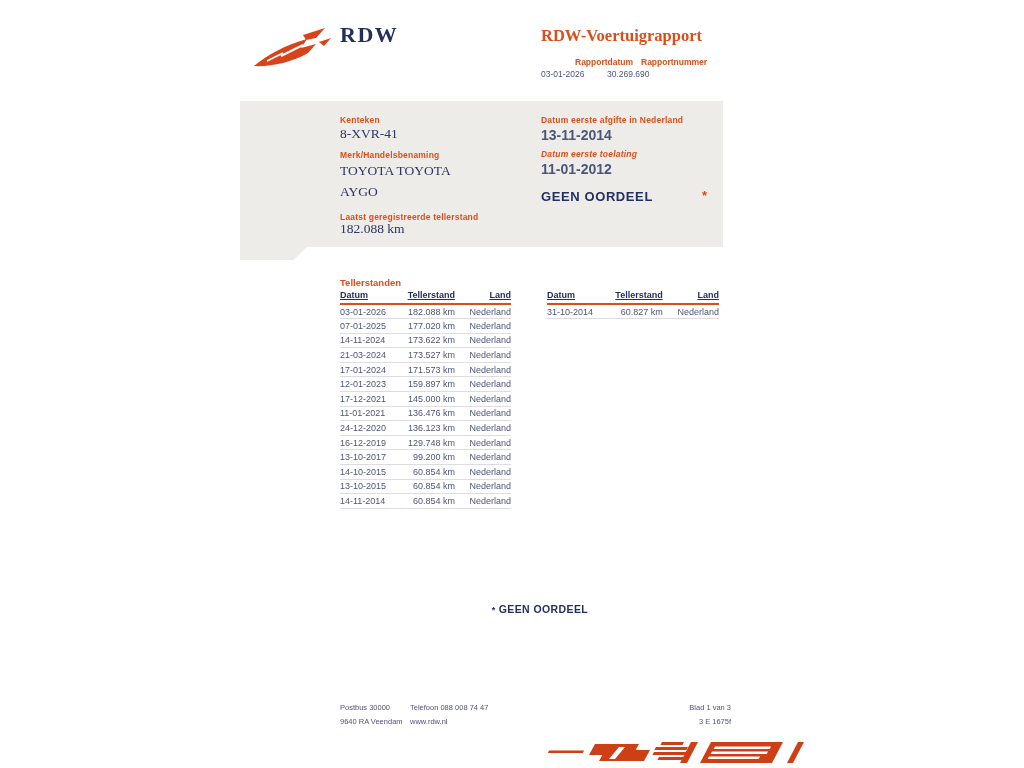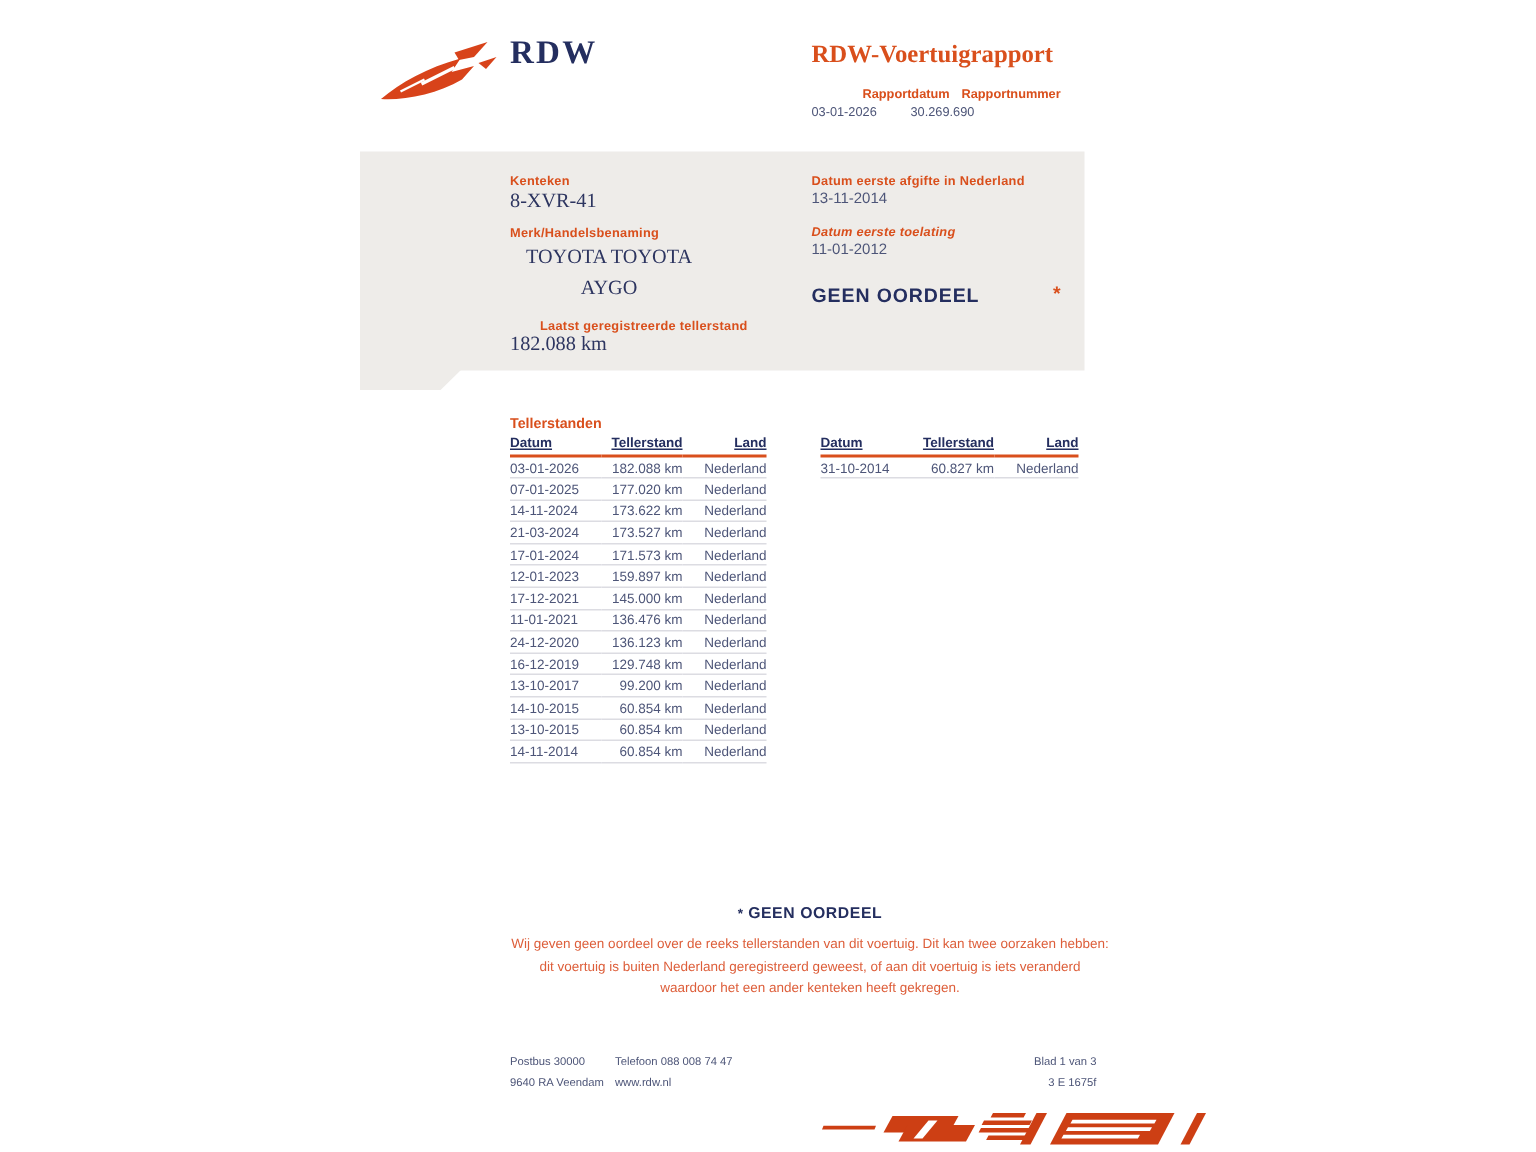--- a/index.html
+++ b/index.html
@@ -21,25 +21,25 @@
   .wordmark{position:absolute;left:340px;top:22px;font-family:"Liberation Serif",serif;font-weight:600;font-size:22px;letter-spacing:1.5px;color:var(--navy);}
   .doc-title{position:absolute;left:541px;top:26px;font-family:"Liberation Serif",serif;font-weight:700;font-size:16.5px;color:var(--orange);}
   .meta-label{position:absolute;top:57px;font-size:8.5px;font-weight:700;color:var(--orange);padding-left:34px;}
   .meta-value{position:absolute;top:69px;font-size:8.5px;color:var(--slate);}
   .ml1,.mv1{left:541px;} .ml2,.mv2{left:607px;}
 
   
   .panel{position:absolute;left:240px;top:101px;width:483px;height:146px;background:var(--panel_bg);}
   .panel-tail{position:absolute;left:240px;top:246px;width:68px;height:14px;background:var(--panel_bg);clip-path:polygon(0 0,100% 0,79% 100%,0 100%);}
   .panel .lbl{position:absolute;font-size:8.5px;font-weight:700;color:var(--orange);letter-spacing:.2px;}
-  .panel .val{position:absolute;font-family:"Liberation Serif",serif;font-size:13.5px;color:#2d3560;text-align:center;}
-  .panel .val.small{font-family:"Liberation Sans",sans-serif;font-size:10px;color:var(--slate);}
+  .panel .val{position:absolute;font-family:"Liberation Serif",serif;font-size:13.5px;color:#2d3560;}
+  .panel .val.small{font-family:"Liberation Sans",sans-serif;font-size:14px;color:var(--slate);font-weight:bold;}
   .lbl-kenteken{left:100px;top:14px;}  .val-kenteken{left:100px;top:25px;}
   .lbl-merk{left:100px;top:49px;}      .val-merk{left:100px;top:59px;width:132px;line-height:21px;}
-  .lbl-teller{left:100px;top:111px;margin-left:20px;}   .val-teller{left:100px;top:120px;}
+  .lbl-teller{left:100px;top:111px;}   .val-teller{left:100px;top:120px;}
   .lbl-afgifte{left:301px;top:14px;}   .val-afgifte{left:301px;top:26px;}
   .lbl-toelating{left:301px;top:48px;font-style:italic;} .val-toelating{left:301px;top:60px;}
   .oordeel{position:absolute;left:301px;top:88px;font-size:13px;font-weight:700;letter-spacing:.6px;color:var(--navy);}
   .oordeel-star{position:absolute;left:462px;top:87px;font-size:13px;font-weight:700;color:var(--orange);}
 
   
   .tables-title{position:absolute;left:340px;top:277px;font-size:9.5px;font-weight:700;color:var(--orange);}
   table{border-collapse:collapse;table-layout:fixed;}
   .table-left{position:absolute;left:340px;top:290px;width:171px;}
   .table-right{position:absolute;left:547px;top:290px;width:172px;}
@@ -193,21 +193,20 @@
         <tr>
           <td class="c-date">31-10-2014</td>
           <td class="c-odo">60.827 km</td>
           <td class="c-land">Nederland</td>
         </tr>
       </tbody>
   </table>
 
   <div class="footnote">
     <div class="footnote-head"><span class="footnote-star">*</span><span>GEEN OORDEEL</span></div>
-    <div class="footnote-text">Wij geven geen oordeel over de reeks tellerstanden van dit voertuig. Dit kan twee oorzaken hebben: dit voertuig is buiten Nederland geregistreerd geweest, of aan dit voertuig is iets veranderd waardoor het een ander kenteken heeft gekregen.</div>
   </div>
 
   <div class="footer-block fb1">
     <div>Postbus 30000</div>
     <div>9640 RA Veendam</div>
   </div>
   <div class="footer-block fb2">
     <div>Telefoon 088 008 74 47</div>
     <div>www.rdw.nl</div>
   </div>

